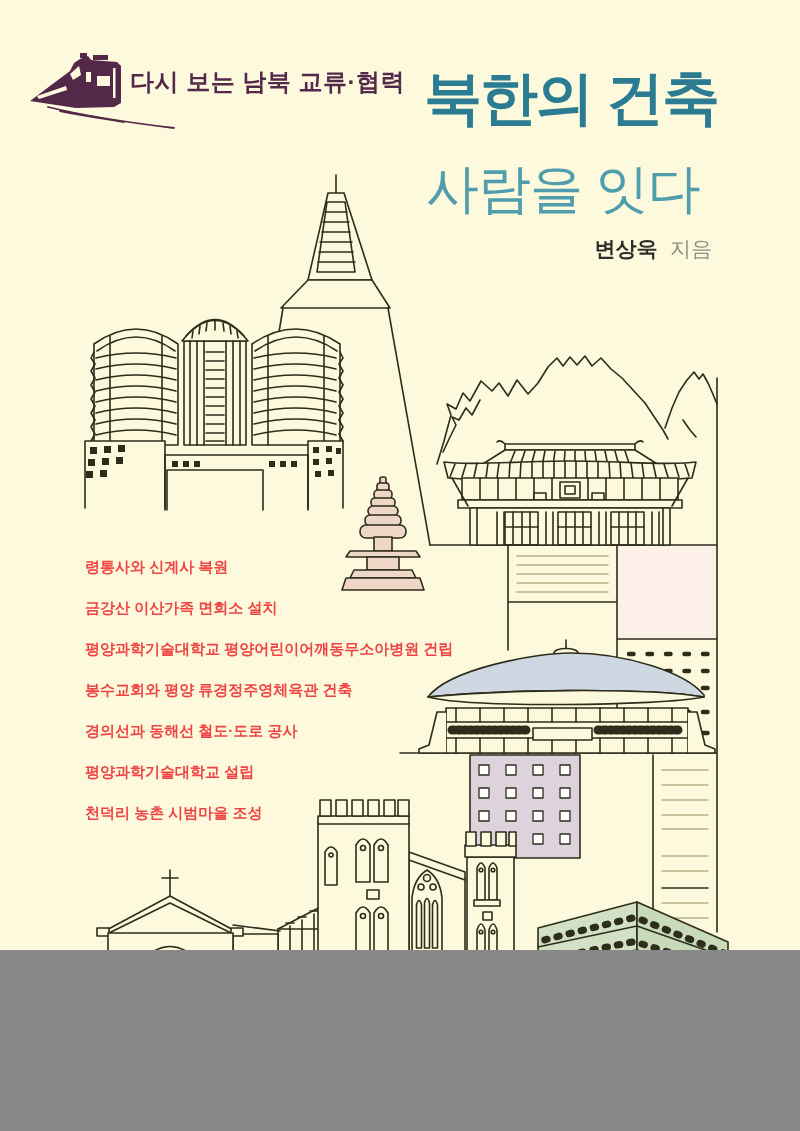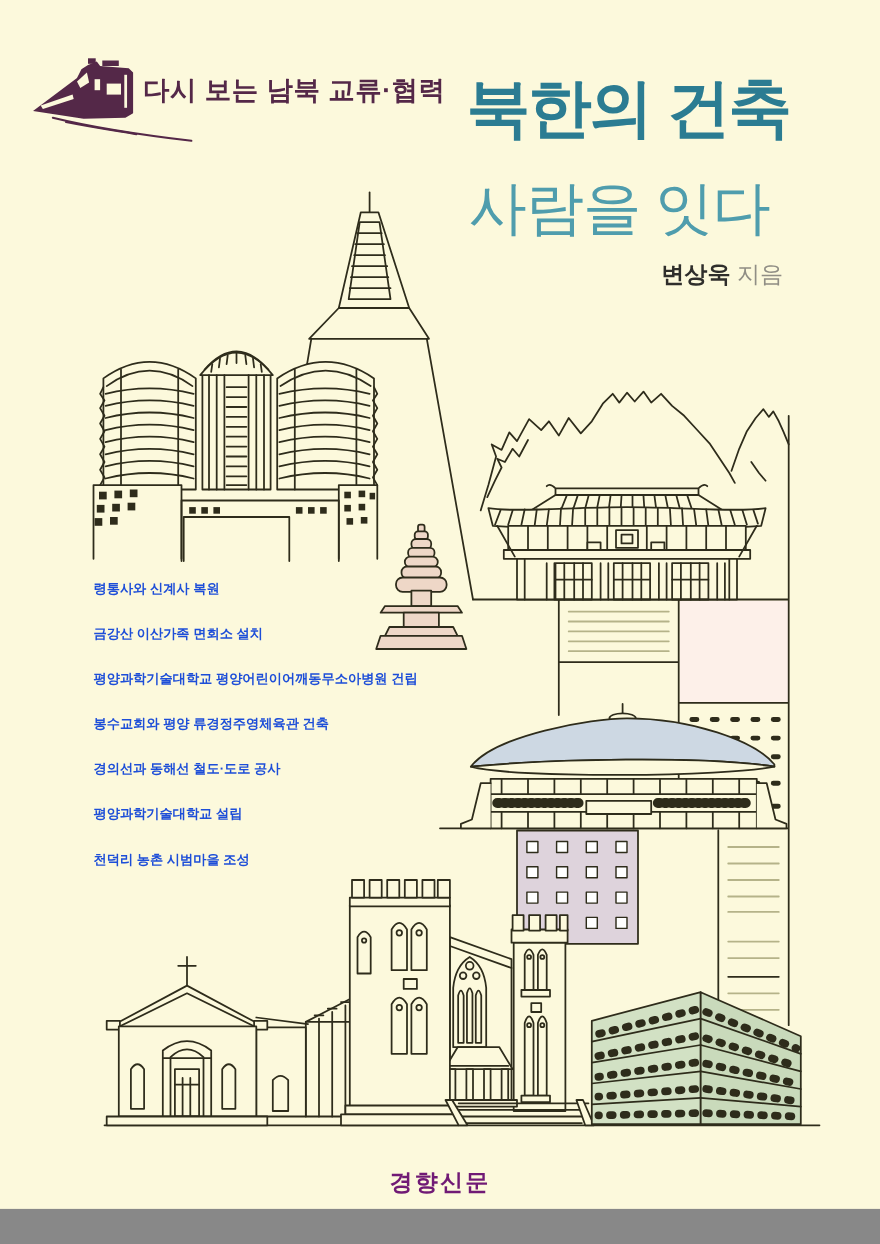--- a/index.html
+++ b/index.html
@@ -1,30 +1,30 @@
 <!DOCTYPE html>
 <html><head>
 <meta charset="utf-8">
 <style>
   html,body{margin:0;padding:0;background:#888;}
   .cover{
-    position:relative;width:800px;height:1099px;overflow:hidden;
+    position:relative;width:800px;height:950px;overflow:hidden;
     background:#fcf9dc;
     font-family:"Liberation Sans","DejaVu Sans",sans-serif;
     margin:0 auto;
   }
   .illus{position:absolute;left:0;top:0;z-index:1;}
   .txt{position:absolute;z-index:3;white-space:nowrap;}
   .series-label{left:130px;top:66px;font-size:24px;font-weight:bold;color:#542848;letter-spacing:.5px;}
   .title-line1{left:424px;top:60px;font-size:58px;font-weight:800;color:#2b7c92;letter-spacing:-2px;}
   .title-line2{left:426px;top:154px;font-size:53px;font-weight:400;color:#4f9dad;letter-spacing:-1px;}
-  .author-line{right:88px;top:235px;font-size:21px;}
+  .author-line{right:88px;top:235px;font-size:21px;font-family:Liberation Mono, monospace;}
   .author-name{font-weight:bold;color:#2f2e2b;}
   .author-role{color:#908e85;}
-  .project-list{left:85px;top:515px;font-size:12px;font-weight:600;color:#1d4ed8;}
+  .project-list{left:85px;top:546px;font-size:15px;font-weight:600;color:#ef4444;}
   .project-list div{line-height:41px;height:41px;}
   .publisher{left:0;top:1061px;width:800px;text-align:center;font-size:21px;font-weight:bold;
     color:#701a75;font-family:"Liberation Serif","DejaVu Serif",serif;letter-spacing:2px;}
 </style>
 </head>
 <body>
 
 <div class="cover">
 
 <svg class="illus" width="800" height="1131" viewBox="0 0 800 1131" fill="none" stroke="#2e2c1b" stroke-width="1.6" stroke-linecap="round" stroke-linejoin="round">

